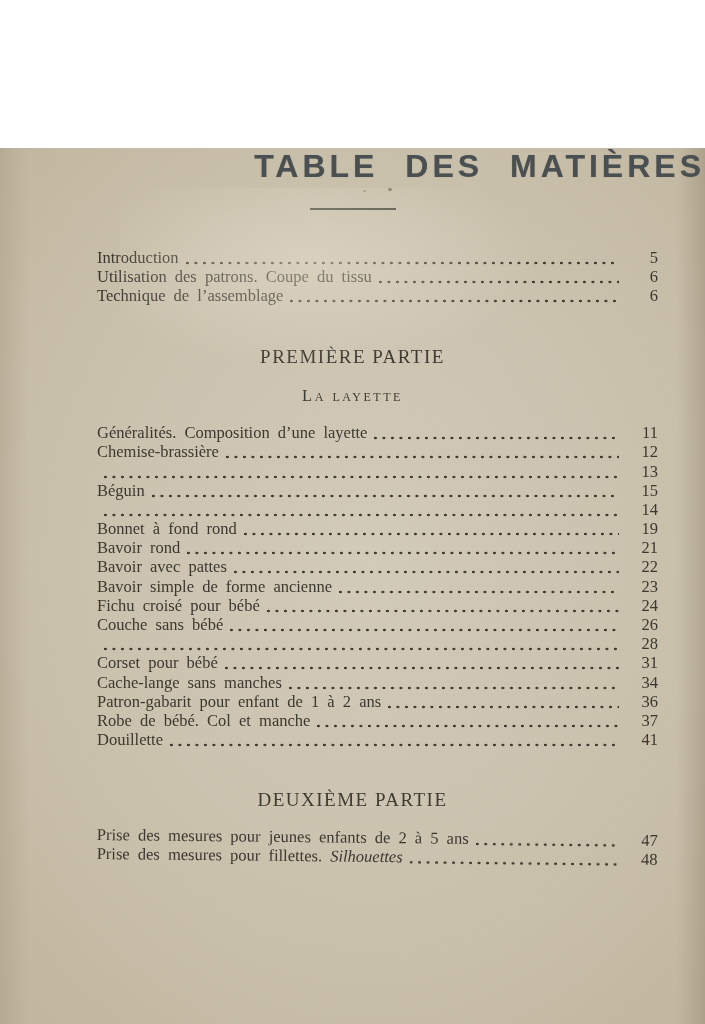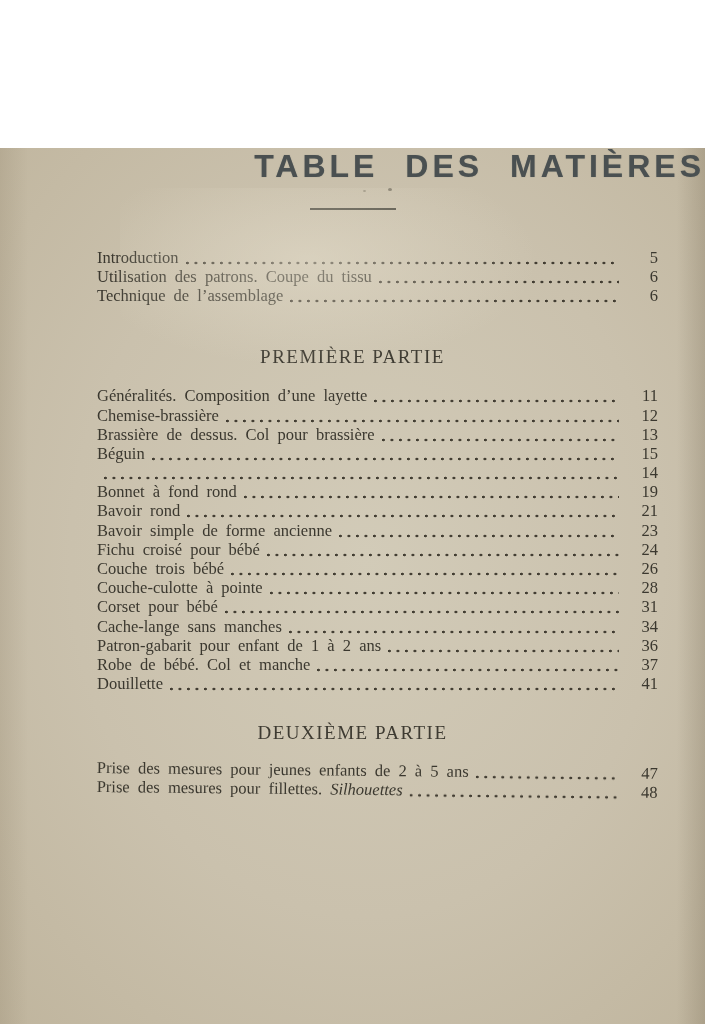--- a/index.html
+++ b/index.html
@@ -52,21 +52,21 @@
     margin:0; text-align:center; font-weight:400;
     font-size:19px; letter-spacing:1.5px; color:#3e3b32; line-height:1.2;
   }
   .part-subheading {
     margin:0; text-align:center; font-weight:400;
     font-variant:small-caps; font-size:16.5px; letter-spacing:2.5px; color:#3e3b32; line-height:1.2;
   }
   .part1 .part-heading    { margin-top:40px; }
   .part1 .part-subheading { margin-top:17px; }
   .part1 .toc             { margin-top:18px; }
-  .part2 .part-heading    { margin-top:28px; }
+  .part2 .part-heading    { margin-top:39px; }
   .part2 .part-subheading { margin-top:20px; }
   .part2 .toc             { margin-top:14px; transform:rotate(0.6deg); transform-origin:0 0; }
 
   .watermark {
     position:absolute; left:0; right:0; top:288px; text-align:center;
     font-family:"DejaVu Sans", sans-serif;
     font-size:42px; font-weight:700; letter-spacing:1px; line-height:1.1;
     color:#f6a3d2;
     text-shadow:
       0 0 2px #fcdcee, 0 0 5px #fbd6ea,
@@ -99,33 +99,33 @@
       </div>
       <div class="toc-row">
         <span class="toc-label">Technique de l’assemblage</span>
         <span class="leader"></span>
         <span class="toc-page">6</span>
       </div>
     </div>
 
   <div class="part part1">
     <h2 class="part-heading">PREMIÈRE PARTIE</h2>
+    <h3 class="part-subheading">La layette</h3>
     <div class="toc">
         <div class="toc-row">
           <span class="toc-label">Généralités. Composition d’une layette</span>
           <span class="leader"></span>
           <span class="toc-page">11</span>
         </div>
         <div class="toc-row">
           <span class="toc-label">Chemise-brassière</span>
           <span class="leader"></span>
           <span class="toc-page">12</span>
         </div>
         <div class="toc-row">
-          <span class="toc-label">Brassière de dessus. Col pour brassière</span>
           <span class="leader"></span>
           <span class="toc-page">13</span>
         </div>
         <div class="toc-row">
           <span class="toc-label">Béguin</span>
           <span class="leader"></span>
           <span class="toc-page">15</span>
         </div>
         <div class="toc-row">
           <span class="leader"></span>
@@ -135,36 +135,40 @@
           <span class="toc-label">Bonnet à fond rond</span>
           <span class="leader"></span>
           <span class="toc-page">19</span>
         </div>
         <div class="toc-row">
           <span class="toc-label">Bavoir rond</span>
           <span class="leader"></span>
           <span class="toc-page">21</span>
         </div>
         <div class="toc-row">
+          <span class="toc-label">Bavoir avec pattes</span>
+          <span class="leader"></span>
+          <span class="toc-page">22</span>
+        </div>
+        <div class="toc-row">
           <span class="toc-label">Bavoir simple de forme ancienne</span>
           <span class="leader"></span>
           <span class="toc-page">23</span>
         </div>
         <div class="toc-row">
           <span class="toc-label">Fichu croisé pour bébé</span>
           <span class="leader"></span>
           <span class="toc-page">24</span>
         </div>
         <div class="toc-row">
-          <span class="toc-label">Couche trois bébé</span>
+          <span class="toc-label">Couche sans bébé</span>
           <span class="leader"></span>
           <span class="toc-page">26</span>
         </div>
         <div class="toc-row">
-          <span class="toc-label">Couche-culotte à pointe</span>
           <span class="leader"></span>
           <span class="toc-page">28</span>
         </div>
         <div class="toc-row">
           <span class="toc-label">Corset pour bébé</span>
           <span class="leader"></span>
           <span class="toc-page">31</span>
         </div>
         <div class="toc-row">
           <span class="toc-label">Cache-lange sans manches</span>

